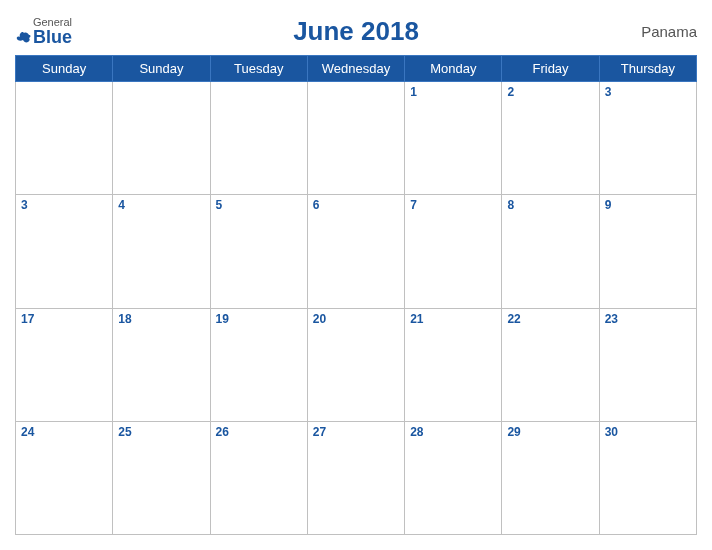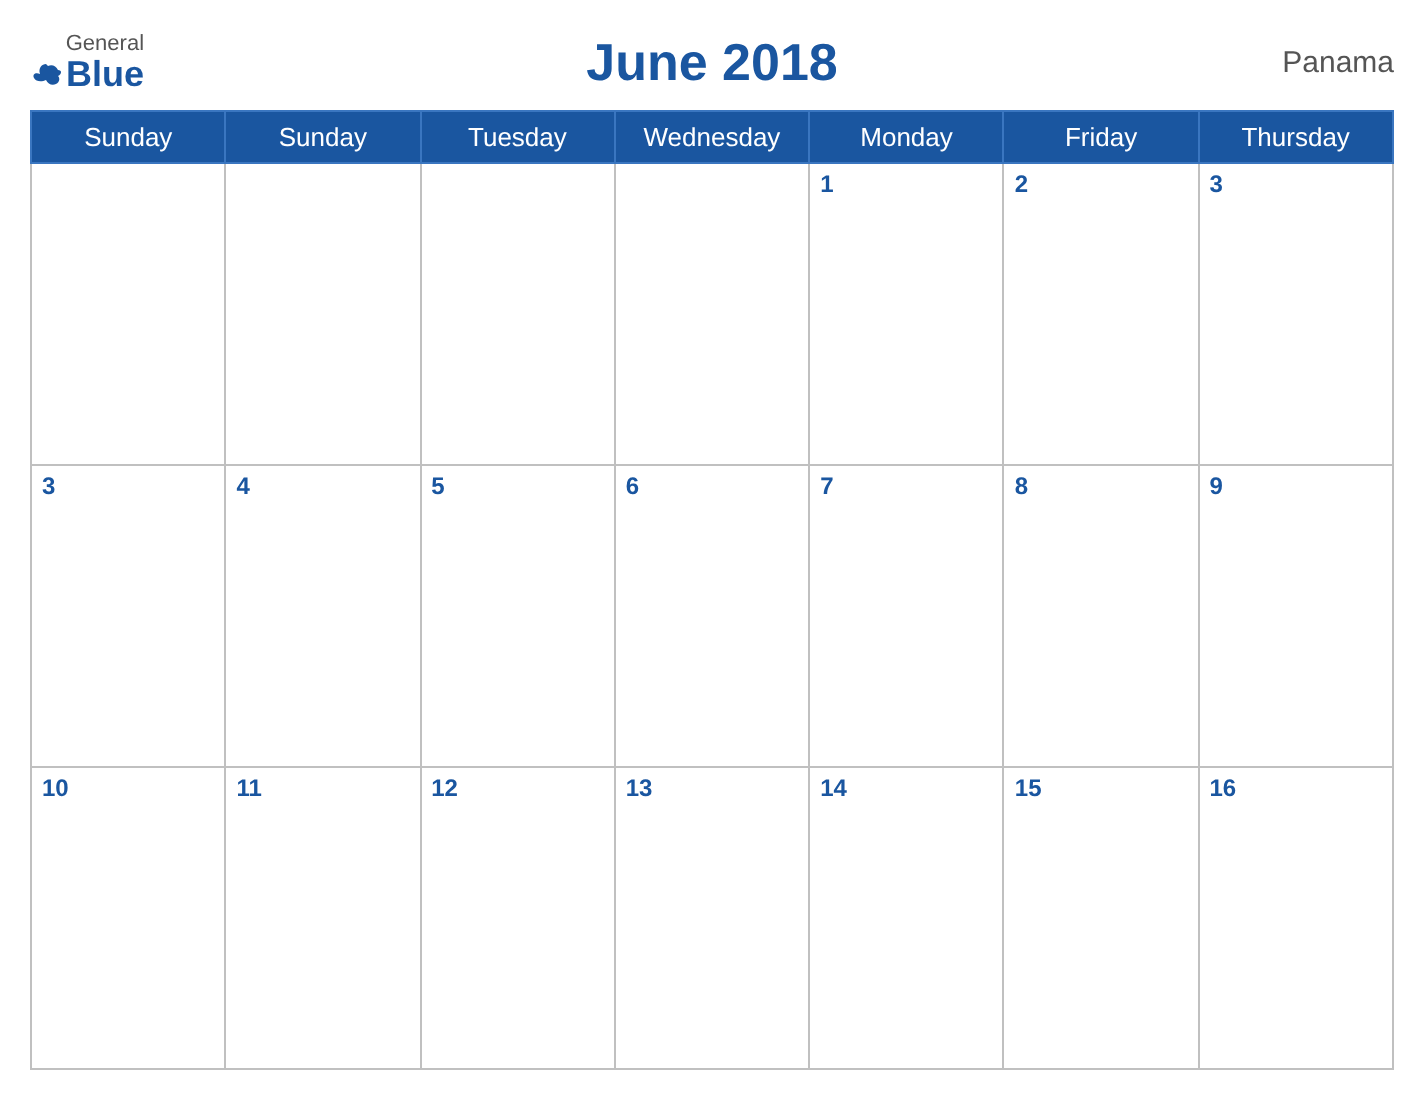--- a/index.html
+++ b/index.html
@@ -134,22 +134,31 @@
     <tr>
       <td><span class="day-num">3</span></td>
       <td><span class="day-num">4</span></td>
       <td><span class="day-num">5</span></td>
       <td><span class="day-num">6</span></td>
       <td><span class="day-num">7</span></td>
       <td><span class="day-num">8</span></td>
       <td><span class="day-num">9</span></td>
     </tr>
     <tr>
-      <td><span class="day-num">10</span></td>
-      <td><span class="day-num">11</span></td>
-      <td><span class="day-num">12</span></td>
-      <td><span class="day-num">13</span></td>
-      <td><span class="day-num">14</span></td>
-      <td><span class="day-num">15</span></td>
-      <td><span class="day-num">16</span></td>
+      <td><span class="day-num">17</span></td>
+      <td><span class="day-num">18</span></td>
+      <td><span class="day-num">19</span></td>
+      <td><span class="day-num">20</span></td>
+      <td><span class="day-num">21</span></td>
+      <td><span class="day-num">22</span></td>
+      <td><span class="day-num">23</span></td>
+    </tr>
+    <tr>
+      <td><span class="day-num">24</span></td>
+      <td><span class="day-num">25</span></td>
+      <td><span class="day-num">26</span></td>
+      <td><span class="day-num">27</span></td>
+      <td><span class="day-num">28</span></td>
+      <td><span class="day-num">29</span></td>
+      <td><span class="day-num">30</span></td>
     </tr>
   </tbody>
 </table>
 
 </body></html>

